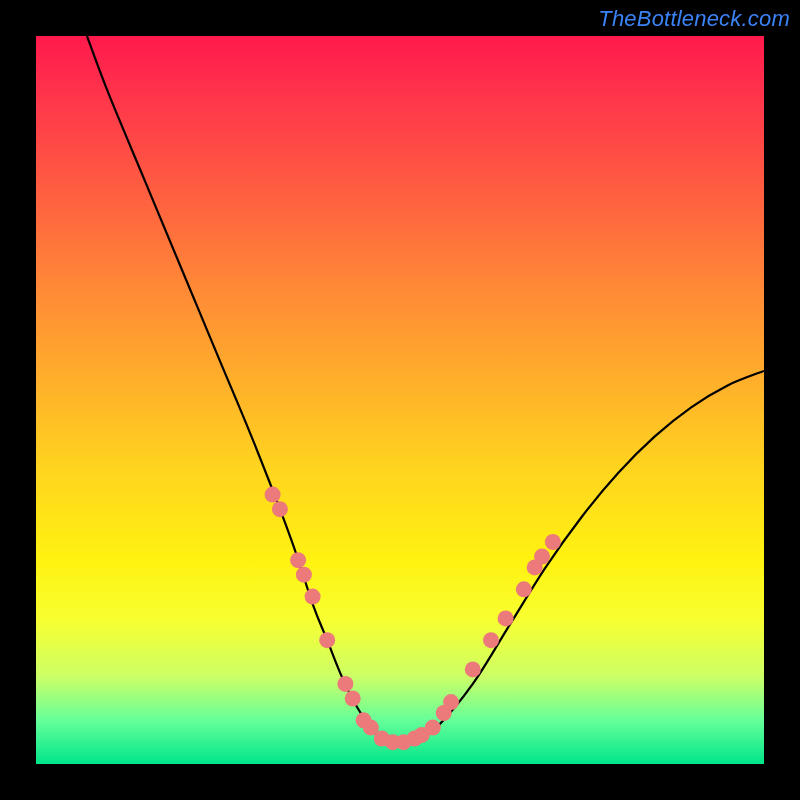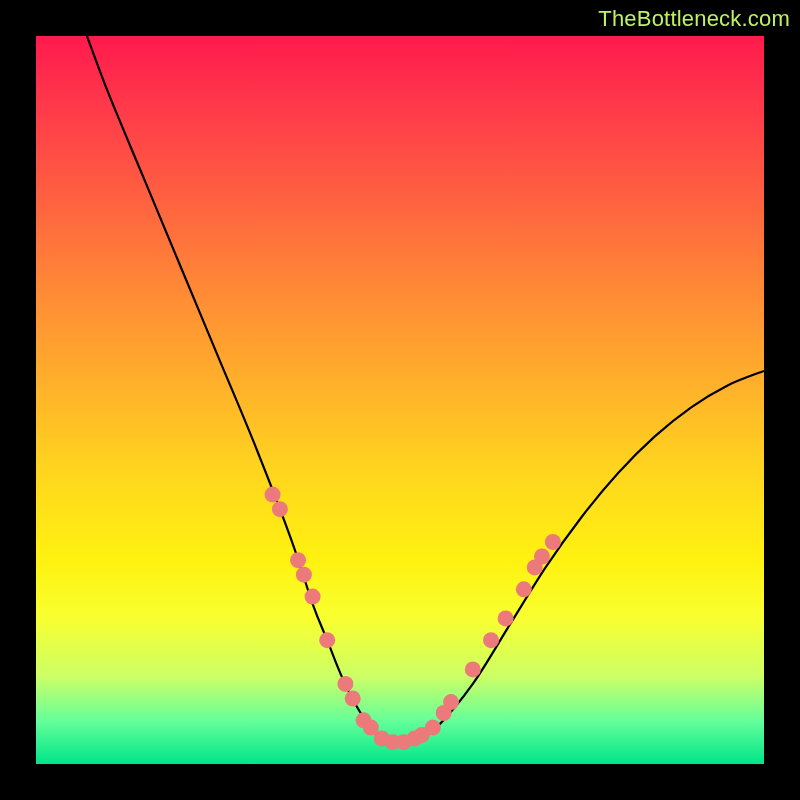--- a/index.html
+++ b/index.html
@@ -40,25 +40,26 @@
   .plot svg {
     position: absolute;
     left: 0; top: 0;
     width: 728px;
     height: 728px;
   }
   .watermark {
     position: absolute;
     top: 6px;
     right: 10px;
-    color: #bef264;
+    color: #3b82f6;
     font-size: 22px;
     font-weight: 500;
     letter-spacing: 0.2px;
     user-select: none;
+    font-style: italic;
   }
 </style>
 </head>
 <body>
 
 <div class="frame">
   <div class="plot">
     <svg viewBox="0 0 728 728">
       <path id="curve-path" fill="none" stroke="#000000" stroke-width="2.2" d="M 51.0 0.0 C 54.6 9.7, 63.1 34.0, 72.8 58.2 C 82.5 82.5, 97.1 116.5, 109.2 145.6 C 121.3 174.7, 133.5 203.8, 145.6 233.0 C 157.7 262.1, 169.9 291.2, 182.0 320.3 C 194.1 349.4, 206.3 377.3, 218.4 407.7 C 230.5 438.0, 245.1 475.6, 254.8 502.3 C 264.5 529.0, 270.6 550.9, 276.6 567.8 C 282.7 584.8, 286.3 592.1, 291.2 604.2 C 296.1 616.4, 300.9 629.7, 305.8 640.6 C 310.6 651.6, 315.5 661.3, 320.3 669.8 C 325.2 678.3, 330.0 685.5, 334.9 691.6 C 339.7 697.7, 344.6 703.1, 349.4 706.2 C 354.3 709.2, 359.1 709.8, 364.0 709.8 C 368.9 709.8, 372.5 709.2, 378.6 706.2 C 384.6 703.1, 390.7 701.3, 400.4 691.6 C 410.1 681.9, 424.7 664.9, 436.8 647.9 C 448.9 630.9, 461.1 609.1, 473.2 589.7 C 485.3 570.3, 497.5 549.6, 509.6 531.4 C 521.7 513.2, 533.9 496.3, 546.0 480.5 C 558.1 464.7, 570.3 450.1, 582.4 436.8 C 594.5 423.5, 606.7 411.3, 618.8 400.4 C 630.9 389.5, 643.1 379.8, 655.2 371.3 C 667.3 362.8, 679.5 355.5, 691.6 349.4 C 703.7 343.4, 721.9 337.3, 728.0 334.9 "></path>
       <g id="markers">

